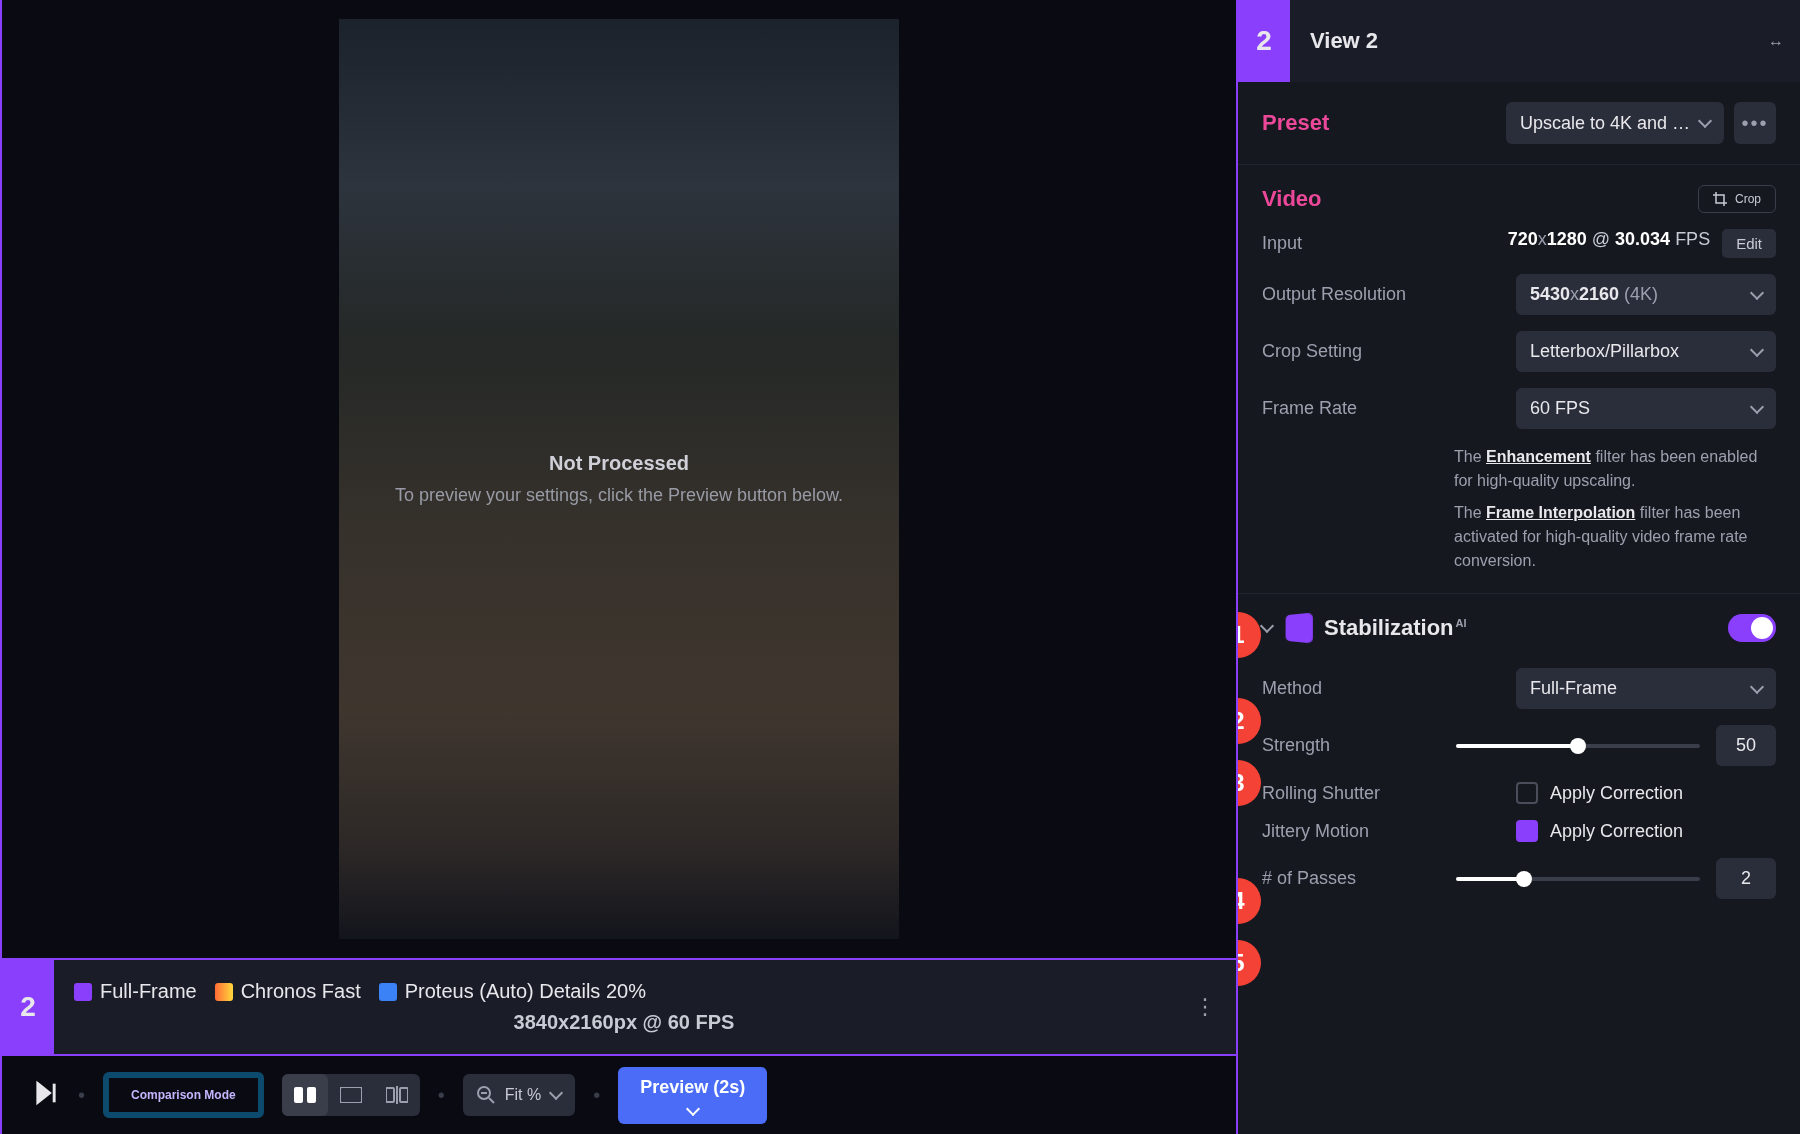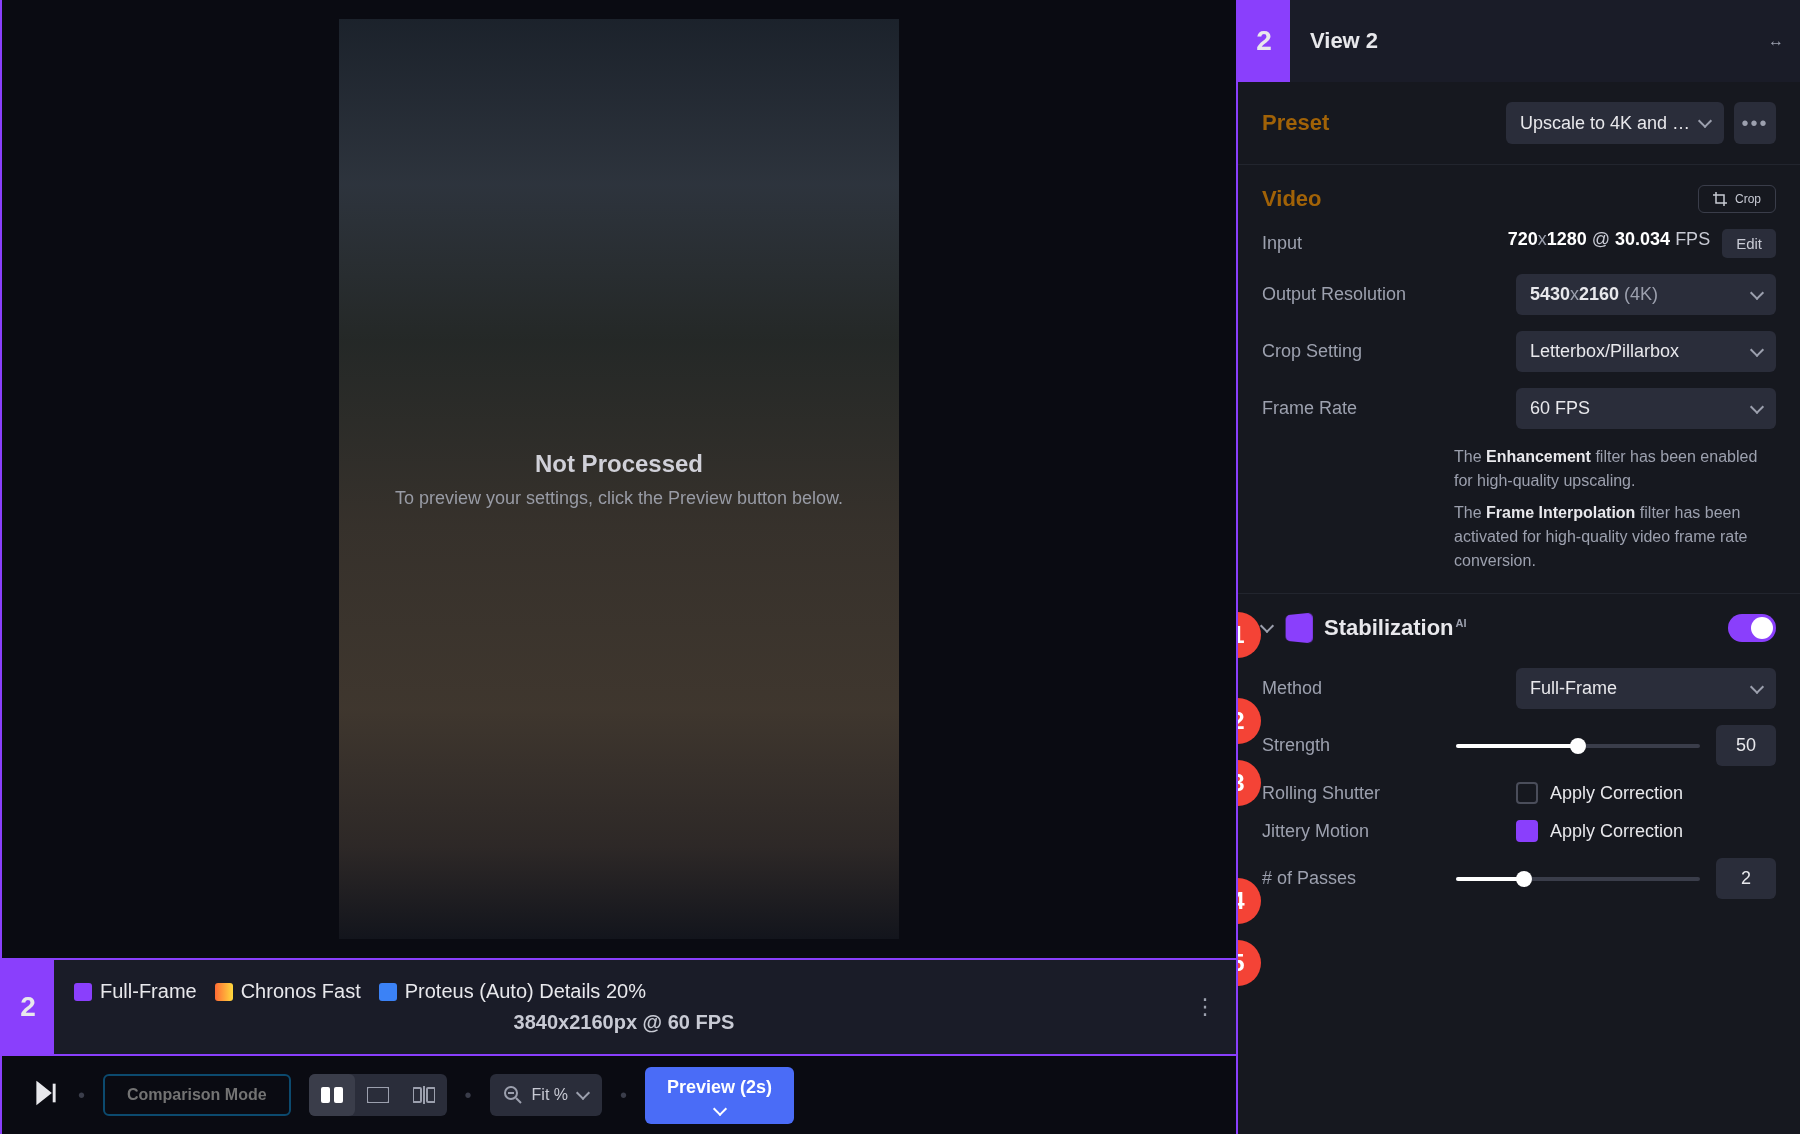--- a/index.html
+++ b/index.html
@@ -2,66 +2,66 @@
 <html><head>
 <meta charset="utf-8">
 <style>
 * { margin: 0; padding: 0; box-sizing: border-box; font-family: -apple-system, BlinkMacSystemFont, 'Segoe UI', sans-serif; }
 body { background: #0a0b12; color: #e8e8ec; width: 1800px; height: 1134px; overflow: hidden; display: flex; }
 
 .left-pane { flex: 1; display: flex; flex-direction: column; position: relative; border: 2px solid #8a3ffc; border-top: none; border-bottom: none; }
 .preview-area { flex: 1; display: flex; align-items: center; justify-content: center; position: relative; background: #0a0b12; }
 .preview-image { width: 560px; height: 920px; background: linear-gradient(180deg,#2a3540 0%,#4a5560 18%,#3a4038 35%,#5a5040 55%,#6a5a45 75%,#4a4038 90%,#1a1d25 100%); position: relative; opacity: 0.55; }
 .preview-overlay { position: absolute; text-align: center; color: #b8b8c2; }
-.preview-title { font-size: 24px; font-weight: 600; color: #d0d0d8; margin-bottom: 10px; }
+.preview-title { font-size: 20px; font-weight: 600; color: #d0d0d8; margin-bottom: 10px; }
 .preview-sub { font-size: 18px; color: #989ba5; }
 
 .status-bar { background: #1a1c28; display: flex; align-items: center; border-top: 2px solid #8a3ffc; border-bottom: 2px solid #8a3ffc; min-height: 94px; }
 .status-badge { background: #8a3ffc; width: 52px; height: 94px; display: flex; align-items: center; justify-content: center; font-size: 28px; font-weight: 700; }
 .status-info { padding: 14px 20px; flex: 1; }
 .tag-row { display: flex; gap: 18px; margin-bottom: 8px; }
 .tag { display: flex; align-items: center; gap: 8px; font-size: 20px; font-weight: 500; }
 .tag-icon { width: 18px; height: 18px; border-radius: 3px; }
 .tag-purple { background: #8a3ffc; }
 .tag-orange { background: linear-gradient(90deg,#ff6b35,#ffd93d); }
 .tag-blue { background: #3b82f6; }
 .resolution-line { font-size: 20px; font-weight: 700; color: #c8cad4; text-align: center; }
 .status-menu { padding: 0 20px 0 0; color: #9ca0ae; font-size: 22px; cursor: pointer; }
 
 .bottom-bar { background: #0a0b12; height: 78px; display: flex; align-items: center; padding: 0 30px; gap: 18px; }
 .play-btn svg { width: 28px; height: 28px; }
-.btn-outline { border: 2px solid #0c4a6e; background: transparent; color: #737373; padding: 10px 22px; border-radius: 6px; font-size: 16px; font-weight: 600; cursor: pointer; }
+.btn-outline { border: 6px solid #0c4a6e; background: transparent; color: #c4b5fd; padding: 10px 22px; border-radius: 6px; font-size: 12px; font-weight: 600; cursor: pointer; }
 .icon-group { display: flex; background: #2a2d3a; border-radius: 6px; }
 .icon-btn { width: 46px; height: 42px; display: flex; align-items: center; justify-content: center; cursor: pointer; color: #9ca0ae; }
 .icon-btn.active { background: #3a3d4a; border-radius: 6px; color: #fff; }
 .fit-group { display: flex; align-items: center; background: #2a2d3a; border-radius: 6px; padding: 0 14px; height: 42px; gap: 10px; }
 .fit-label { font-size: 16px; color: #c8cad4; }
 .preview-btn { background: #4a6cf7; color: #fff; padding: 10px 22px; border-radius: 6px; font-size: 18px; font-weight: 600; border: none; cursor: pointer; display: flex; align-items: center; gap: 10px; flex-direction: column; }
 .dot { color: #3a3d4a; font-size: 20px; }
 
 .right-panel { width: 562px; background: #16181f; display: flex; flex-direction: column; overflow-y: auto; position: relative; }
 .panel-header { display: flex; align-items: center; height: 82px; background: #1a1c28; }
 .header-badge { background: #8a3ffc; width: 52px; height: 82px; display: flex; align-items: center; justify-content: center; font-size: 28px; font-weight: 700; }
 .header-title { flex: 1; padding: 0 20px; font-size: 22px; font-weight: 600; }
 .header-icon { width: 48px; display: flex; align-items: center; justify-content: center; color: #9ca0ae; }
 
 .section { padding: 20px 24px; border-bottom: 1px solid #22252e; }
 .row { display: flex; align-items: center; justify-content: space-between; margin-bottom: 16px; }
 .row:last-child { margin-bottom: 0; }
 .label { font-size: 18px; color: #9ca0ae; }
-.section-title { font-size: 22px; font-weight: 600; color: #a16207; }
+.section-title { font-size: 22px; font-weight: 600; color: #ec4899; }
 .dropdown { background: #2a2d3a; border-radius: 6px; padding: 10px 14px; display: flex; align-items: center; gap: 10px; font-size: 18px; cursor: pointer; min-width: 260px; justify-content: space-between; color: #e8e8ec; }
 .dropdown-sm { min-width: 200px; }
 .more-btn { background: #2a2d3a; border-radius: 6px; width: 42px; height: 42px; display: flex; align-items: center; justify-content: center; cursor: pointer; color: #9ca0ae; font-size: 20px; letter-spacing: 2px; }
 .crop-btn { border: 1px solid #3a3d4a; background: transparent; border-radius: 6px; padding: 6px 14px; display: flex; align-items: center; gap: 8px; font-size: 12px; cursor: pointer; color: #c8cad4; }
 .input-val { font-size: 18px; color: #c8cad4; }
 .input-val b { color: #fff; font-weight: 700; }
 .edit-btn { background: #2a2d3a; border-radius: 5px; padding: 6px 14px; font-size: 15px; cursor: pointer; color: #c8cad4; margin-left: 12px; }
 .info-text { font-size: 16px; color: #9ca0ae; line-height: 1.5; margin-top: 8px; padding-left: 192px; }
-.info-text b { color: #e8e8ec; }
+.info-text b { color: #e8e8ec; text-decoration: underline; }
 
 .filter-header { display: flex; align-items: center; padding: 20px 24px; gap: 12px; }
 .filter-icon-box { width: 28px; height: 28px; background: #8a3ffc; border-radius: 5px; transform: perspective(40px) rotateY(-15deg); }
 .filter-name { font-size: 22px; font-weight: 600; }
 .filter-sup { font-size: 11px; color: #9ca0ae; vertical-align: super; margin-left: 2px; }
 .toggle { width: 48px; height: 28px; background: #8a3ffc; border-radius: 14px; position: relative; cursor: pointer; margin-left: auto; }
 .toggle::after { content: ''; position: absolute; right: 3px; top: 3px; width: 22px; height: 22px; background: #fff; border-radius: 50%; }
 
 .slider-row { display: flex; align-items: center; gap: 16px; flex: 1; }
 .slider-track { flex: 1; height: 4px; background: #3a3d4a; border-radius: 2px; position: relative; }

